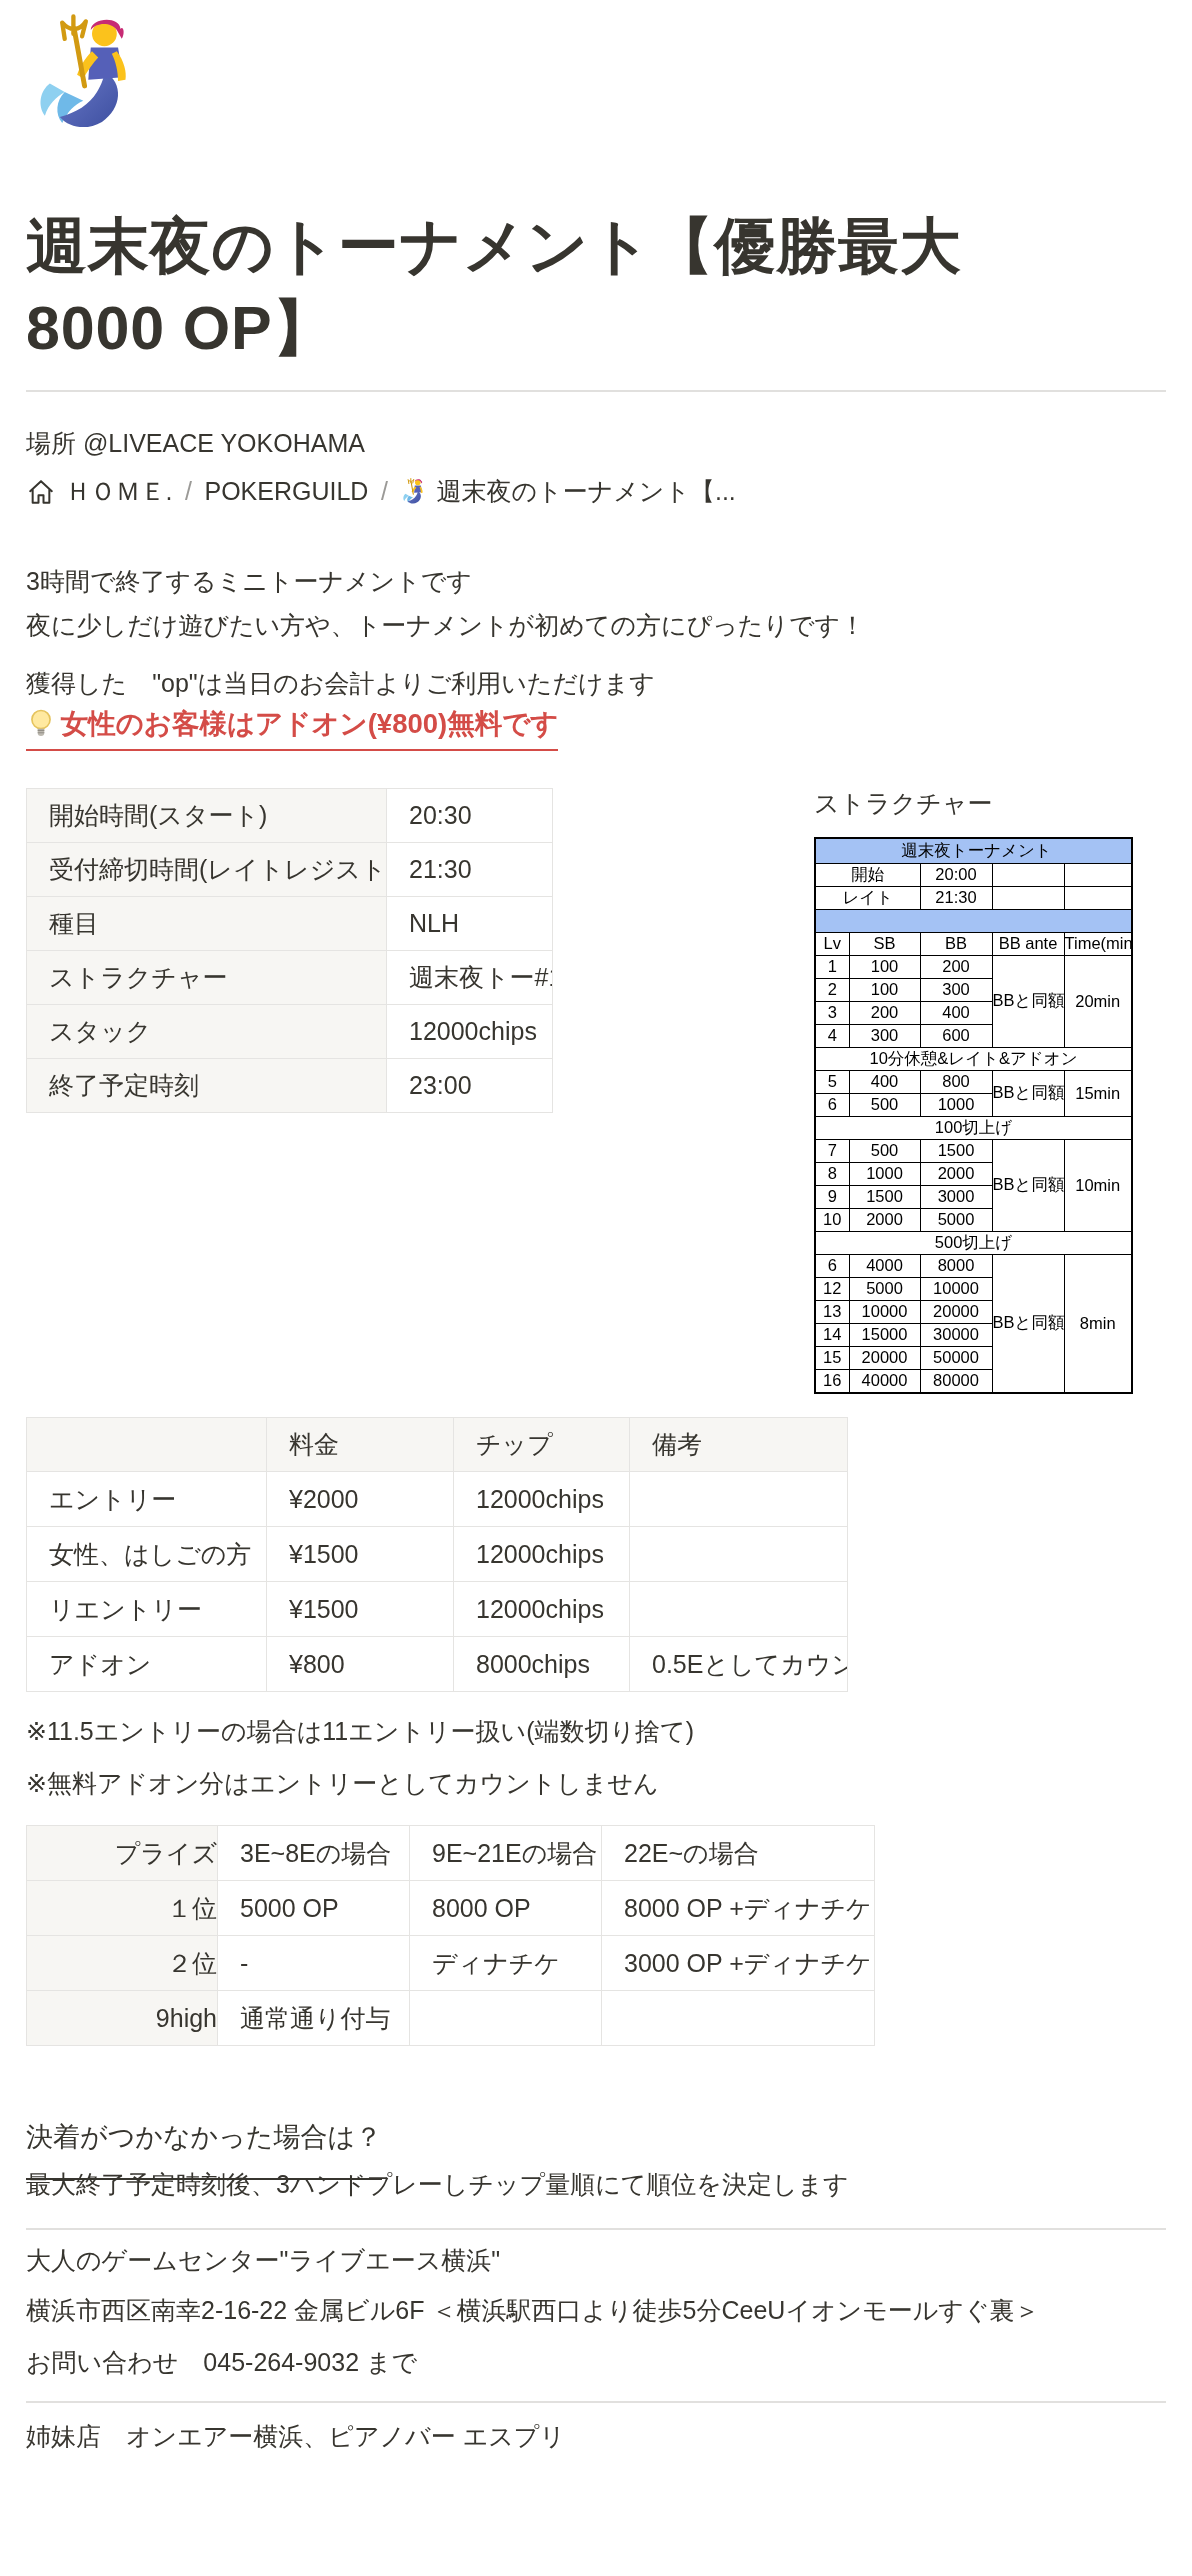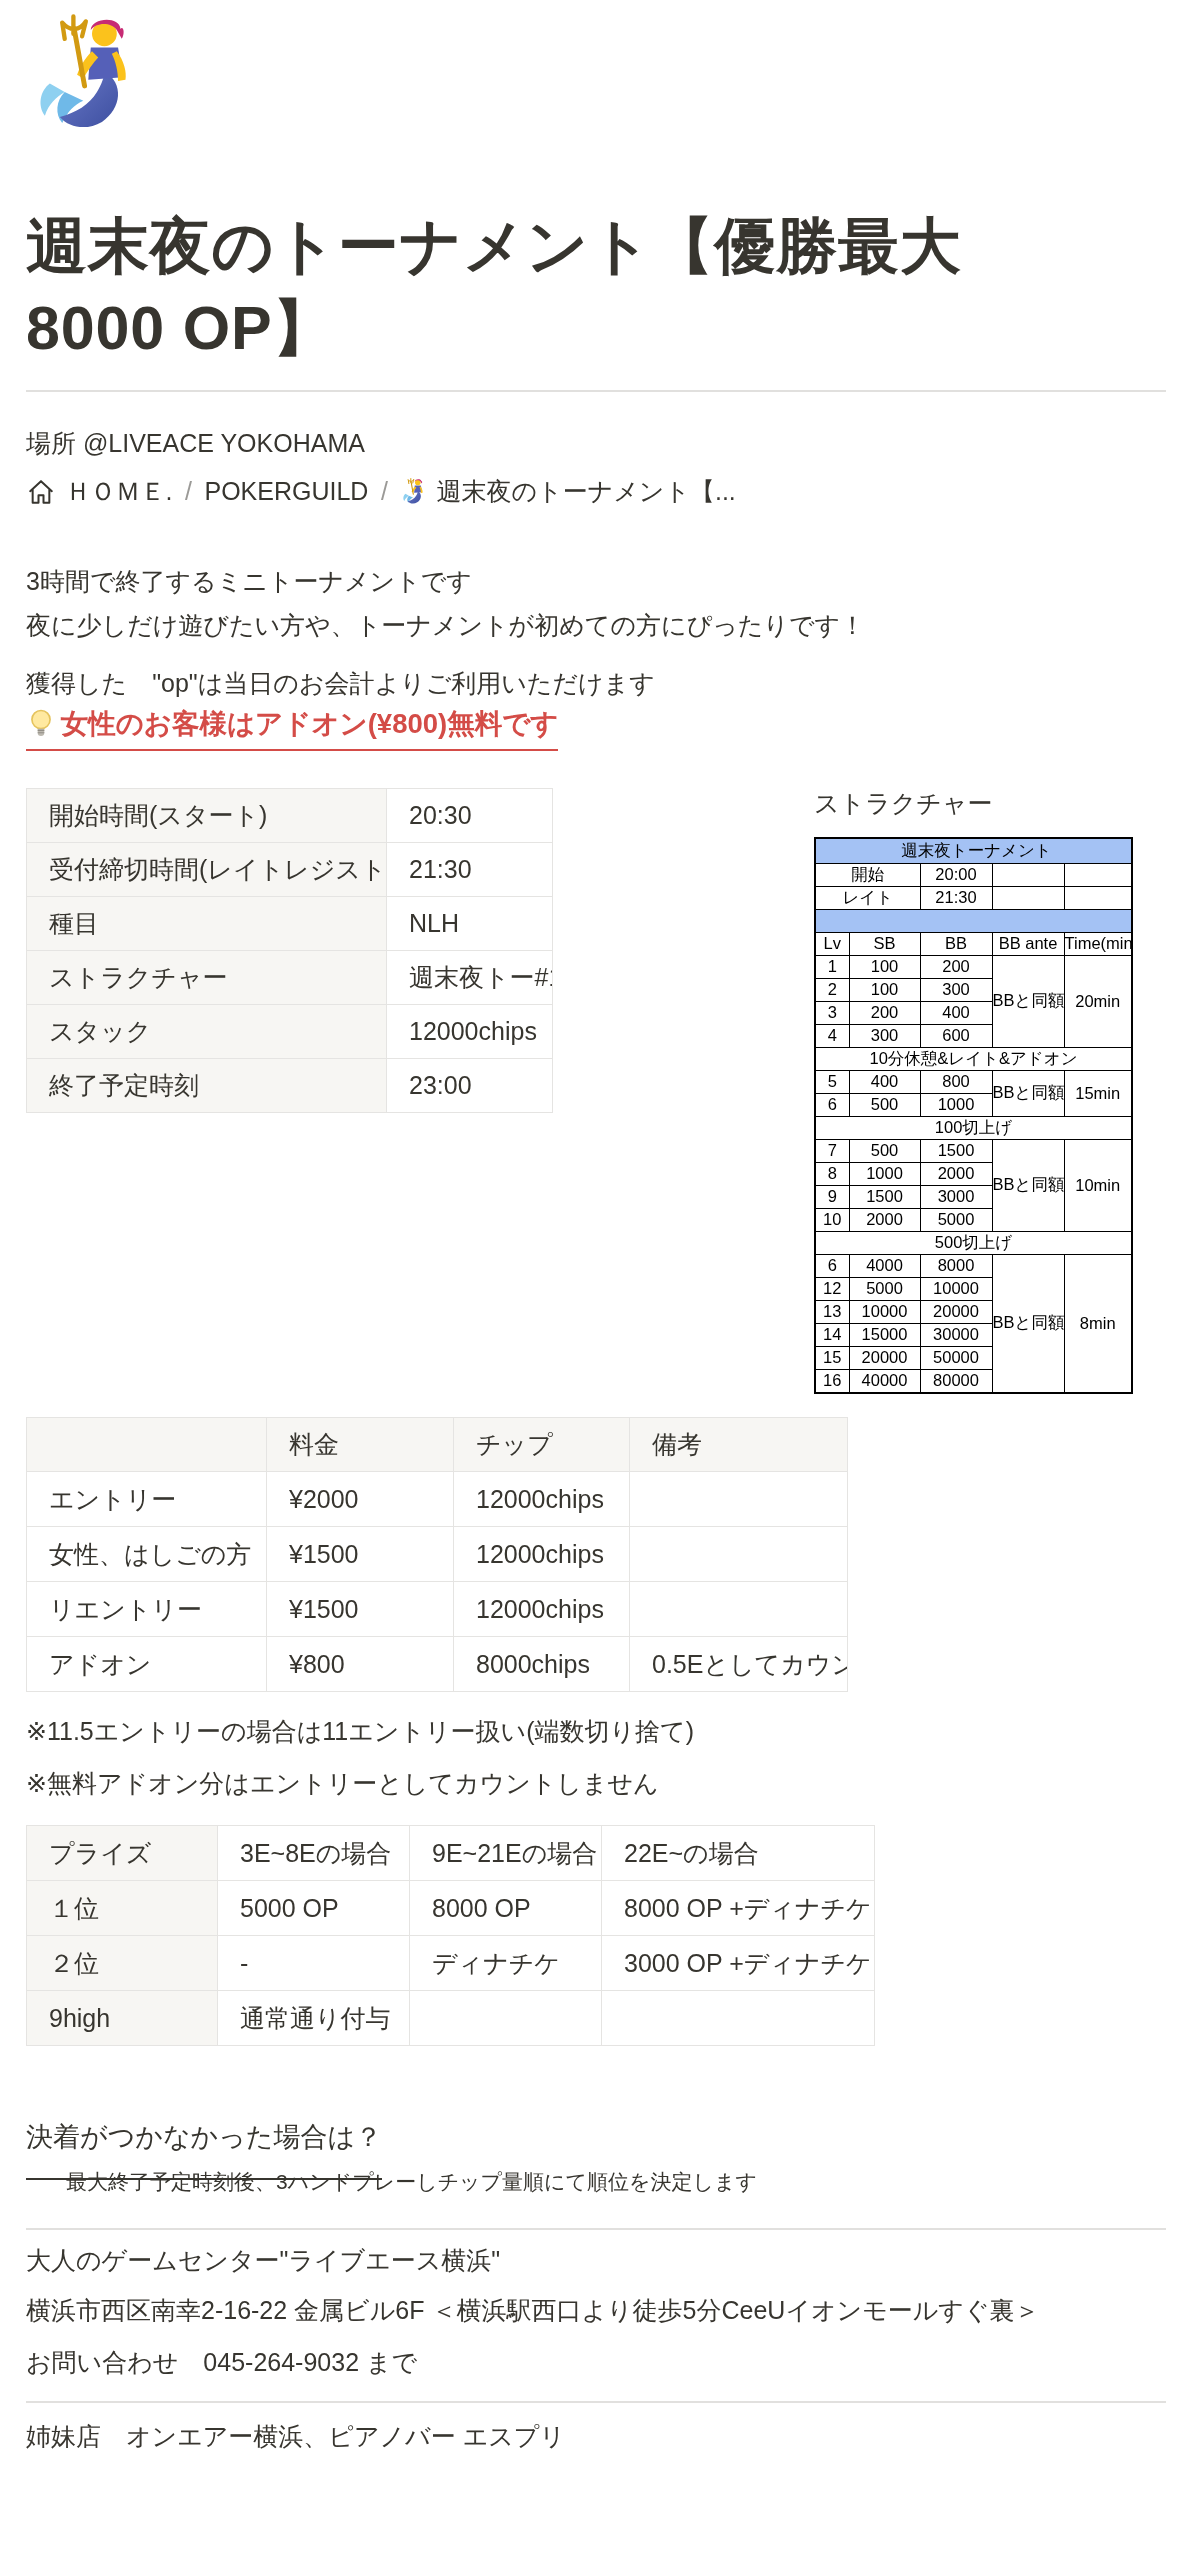--- a/index.html
+++ b/index.html
@@ -50,25 +50,25 @@
   .fee-table{left:26px;top:1417px;width:821px;}
   .fee-table tr{height:55px;}
   .fee-table tr.h{height:54px;}
 
   .entry-note{left:26px;font-size:25px;line-height:1.5;}
   #entry-note-1{top:1713px;}
   #entry-note-2{top:1765px;}
 
   .prize-table{left:26px;top:1825px;width:848px;}
   .prize-table tr{height:55px;}
-  .prize-table th{background:#F7F6F3;font-weight:500;}
+  .prize-table th{background:#F7F6F3;font-weight:500;text-align:right;}
 
   .tiebreak-h{left:26px;top:2117px;font-size:27px;font-weight:400;line-height:1.5;
     border-bottom:2.4px solid #37352F;padding-bottom:20px;}
-  .tiebreak-b{left:26px;top:2166px;font-size:21px;line-height:1.5;margin-left:40px;}
+  .tiebreak-b{left:26px;top:2166px;font-size:25px;line-height:1.5;}
   .footer-line{left:26px;font-size:25px;line-height:1.5;}
   #footer-1{top:2242px;}
   #footer-2{top:2292px;}
   #footer-3{top:2344px;}
   #sister{top:2418px;}
   .hidden-defs{position:absolute;width:0;height:0;overflow:hidden;}
 </style>
 </head>
 <body>
 

